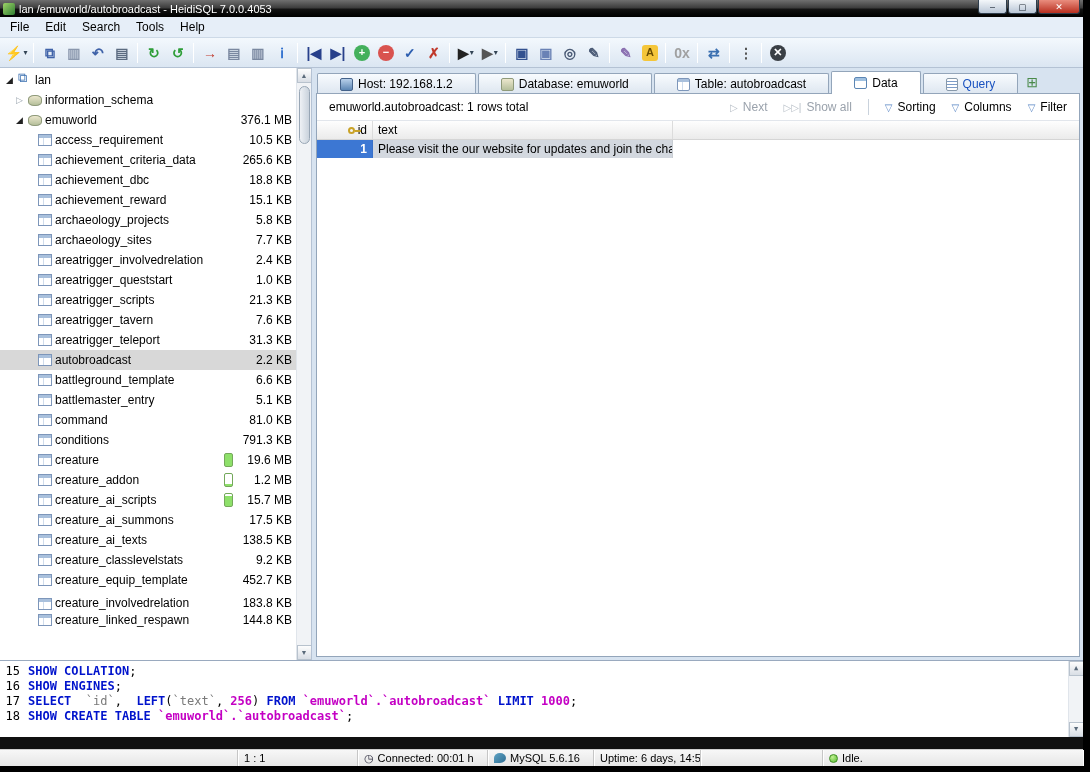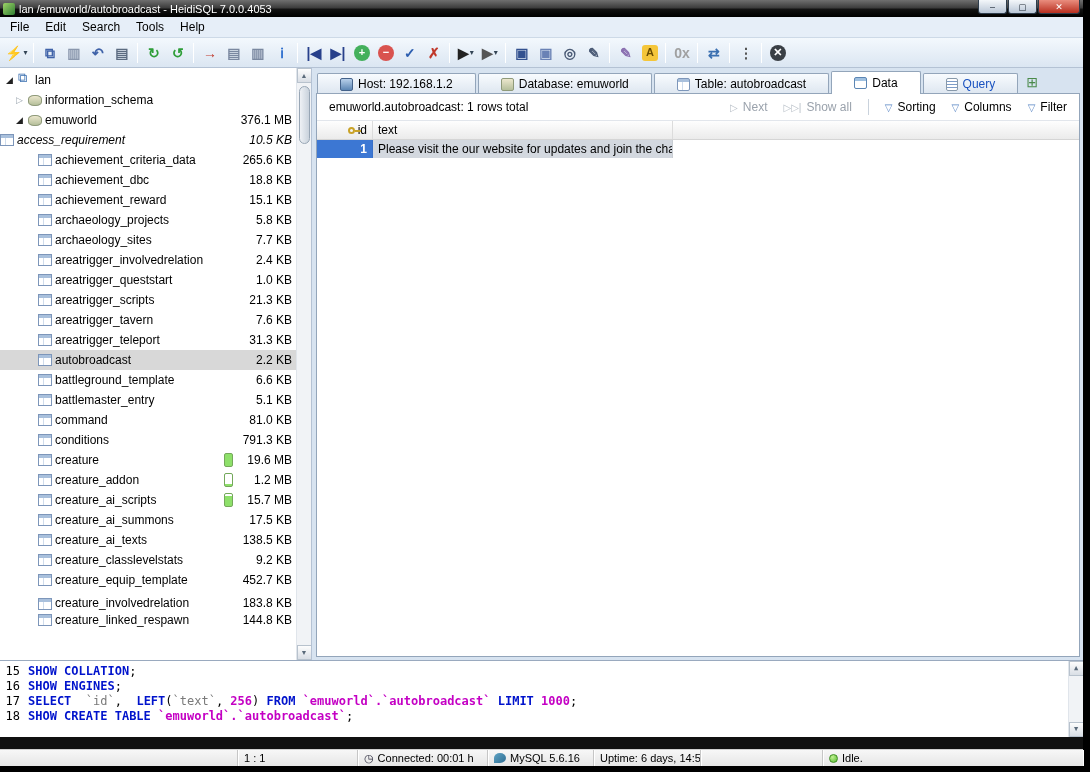--- a/index.html
+++ b/index.html
@@ -260,21 +260,21 @@
             </span>
           </div>
           <div class="tree-row" style="padding-left: 14px;">
             <span class="tree-arrow">◢</span>
             <span class="tree-icon database-icon"></span>
             <span class="tree-label">emuworld</span>
             <span class="tree-size">
               <span class="size-text">376.1 MB</span>
             </span>
           </div>
-          <div class="tree-row" style=" font-style: italic;">
+          <div class="tree-row" style="padding-left: 38px;">
             <span class="tree-icon table-icon"></span>
             <span class="tree-label">access_requirement</span>
             <span class="tree-size">
               <span class="size-text">10.5 KB</span>
             </span>
           </div>
           <div class="tree-row" style="padding-left: 38px;">
             <span class="tree-icon table-icon"></span>
             <span class="tree-label">achievement_criteria_data</span>
             <span class="tree-size">

